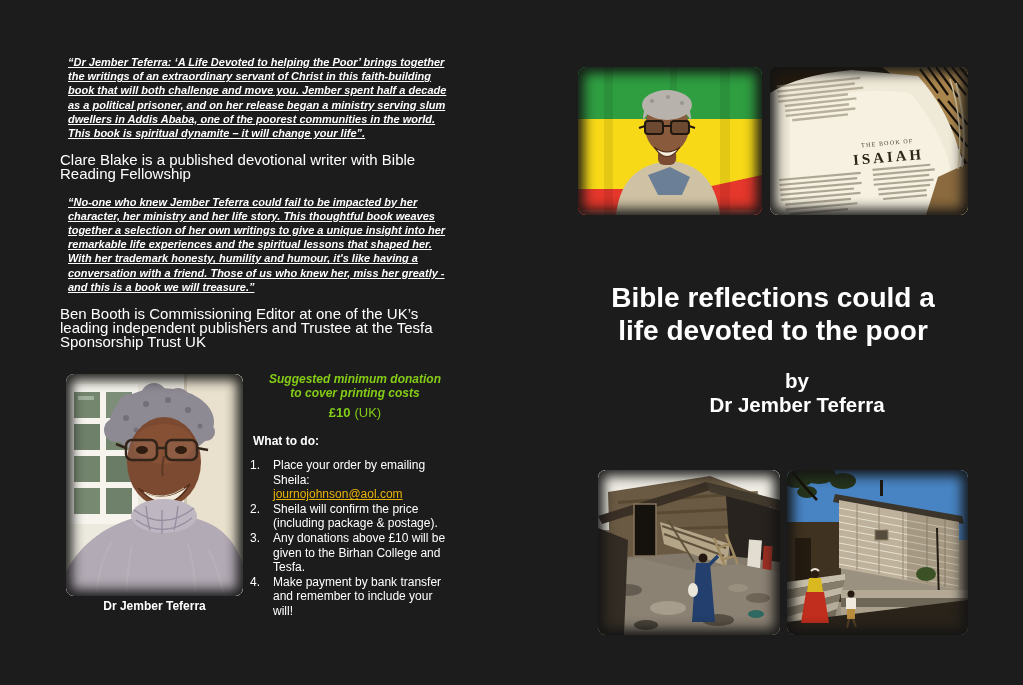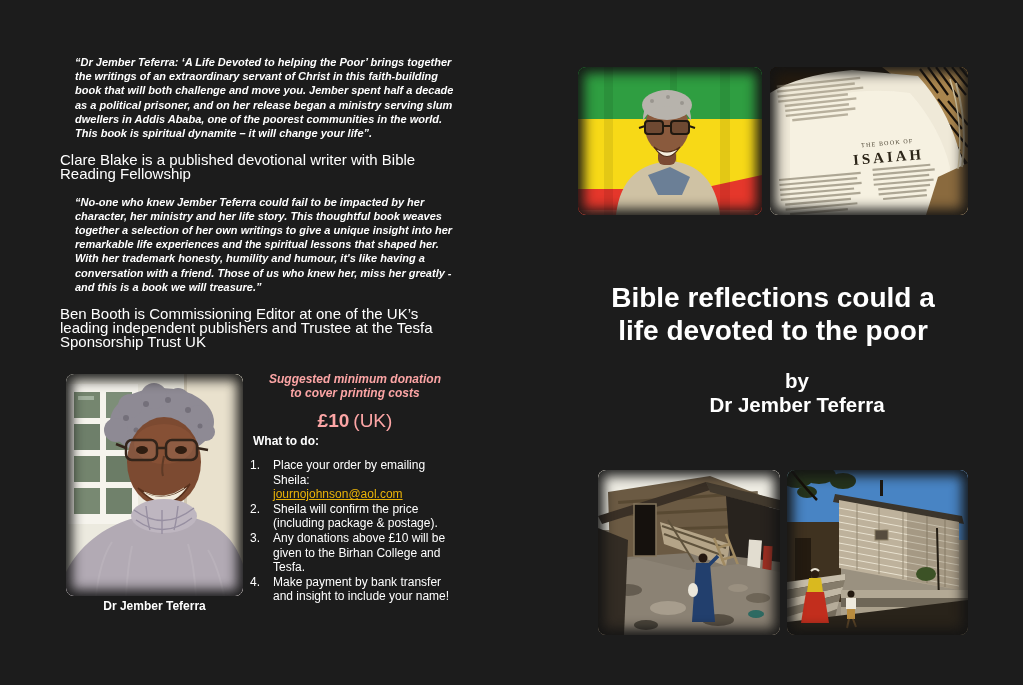--- a/index.html
+++ b/index.html
@@ -4,30 +4,30 @@
 <style>
   html,body { margin:0; padding:0; background:#141414; }
   .canvas {
     position:relative; width:1023px; height:685px;
     background:#1c1c1c; overflow:hidden;
     font-family:"Liberation Sans", sans-serif; color:#ffffff;
   }
 
   
   .blurbs { position:absolute; left:60px; top:55px; width:396px; }
-  .quote  { font-style:italic; font-weight:bold; font-size:11px; line-height:14.2px; margin:0 0 13px 15px; }
+  .quote  { font-style:italic; font-weight:bold; font-size:11px; line-height:14.2px; margin:0 0 13px 8px;text-decoration:underline; }
   .attr   { font-weight:normal; font-size:15px; line-height:14.2px; margin:8px 0 13px 0; }
 
   .portrait-photo { position:absolute; left:66px; top:374px; width:177px; height:222px; }
   .caption { position:absolute; left:60px; top:599px; width:189px; text-align:center;
              font-weight:bold; font-size:12px; }
 
   .donation { position:absolute; left:250px; top:372px; width:210px; text-align:center;
               font-weight:bold; font-style:italic; font-size:12px; line-height:14px; }
-  .donation .amount-row { font-style:normal; font-size:19px; line-height:22px; margin-top:10px; }
+  .donation .amount-row { font-style:normal; font-size:13px; line-height:22px; margin-top:2px; }
   .donation .amount { font-weight:bold; }
   .donation .suffix { font-weight:normal; margin-left:4px; }
 
   .what-heading { position:absolute; left:253px; top:434px; font-weight:bold; font-size:12px;text-align:right; }
 
   .steps { position:absolute; left:250px; top:458px; width:200px; font-size:12px; line-height:14.6px; }
   .step  { display:flex; }
   .step .num  { flex:none; width:23px; }
   .step .body { flex:1; }
   .email { display:block; text-decoration:underline; color:#eab308; }
@@ -127,21 +127,21 @@
         <g stroke="rgba(255,255,255,0.09)" stroke-width="2" fill="none">
           <path d="M30,222 Q34,186 46,168"></path>
           <path d="M60,222 Q62,190 66,172"></path>
           <path d="M130,222 Q128,190 122,170"></path>
           <path d="M158,222 Q152,192 142,176"></path>
         </g>
       </svg>
     </div>
     <div class="caption">Dr Jember Teferra</div>
 
-    <div class="donation" style="color:#fca5a5;">
+    <div class="donation" style="color:#84cc16;">
       <div>Suggested minimum donation</div>
       <div>to cover printing costs</div>
       <div class="amount-row">
         <span class="amount">£10</span><span class="suffix">(UK)</span>
       </div>
     </div>
 
     <div class="what-heading">What to do:</div>
 
     <div class="steps">
@@ -155,21 +155,21 @@
       <div class="step">
         <span class="num">2.</span>
         <span class="body">Sheila will confirm the price (including package &amp; postage).</span>
       </div>
       <div class="step">
         <span class="num">3.</span>
         <span class="body">Any donations above £10 will be given to the Birhan College and Tesfa.</span>
       </div>
       <div class="step">
         <span class="num">4.</span>
-        <span class="body">Make payment by bank transfer and insight to include your name!</span>
+        <span class="body">Make payment by bank transfer and remember to include your will!</span>
       </div>
     </div>
   </section>
 
   <section>
 
     <div class="photo flag-photo">
       <svg width="100%" height="100%" viewBox="0 0 184 148" preserveAspectRatio="none">
         <rect x="0" y="0" width="184" height="52" fill="#2f9e41"></rect>
         <rect x="0" y="52" width="184" height="70" fill="#f7d917"></rect>

